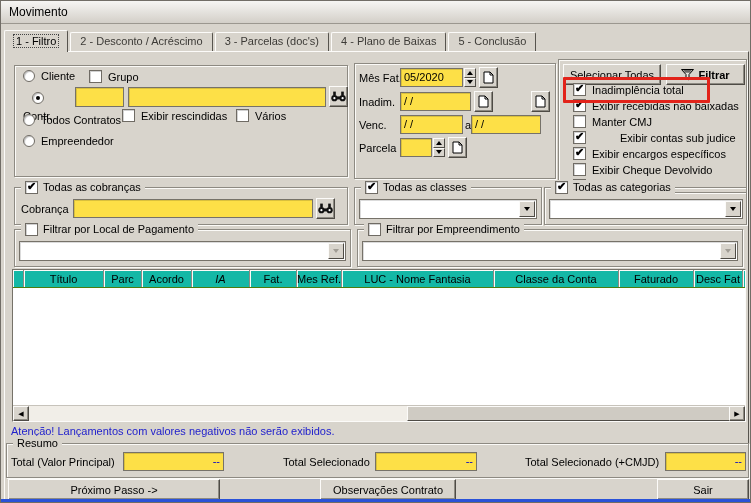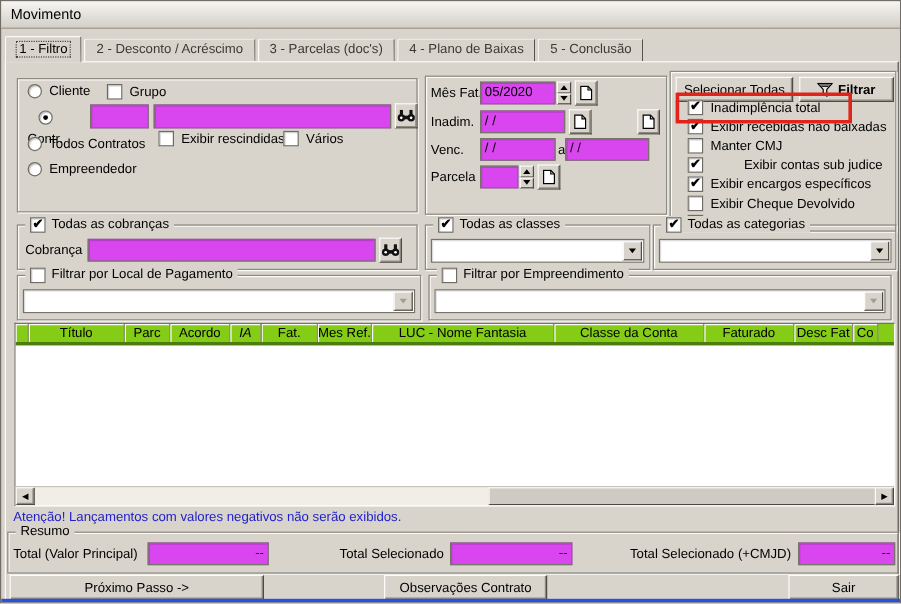--- a/index.html
+++ b/index.html
@@ -24,21 +24,21 @@
   .page { position:absolute; left:3px; top:50px; width:745px; height:450px; background:#d8d4cc;
     border-top:1px solid #fcfbf9; border-left:1px solid #fcfbf9; border-right:1px solid #57544e; border-bottom:1px solid #57544e; }
 
   .abs { position:absolute; }
   .lbl { white-space:nowrap; }
 
   
   .gbox { position:absolute; border:1px solid #8d8a82; box-shadow:inset 1px 1px 0 #fbfaf7, 1px 1px 0 #fbfaf7; }
   .legend { position:absolute; top:-8px; left:6px; height:14px; background:#d8d4cc; padding:0 4px;
     display:flex; align-items:center; gap:5px; white-space:nowrap; }
-  .field { position:absolute; background:#d946ef; border:1px solid #767269; box-shadow:inset 1px 1px 0 rgba(0,0,0,.14);
+  .field { position:absolute; background:#fde047; border:1px solid #767269; box-shadow:inset 1px 1px 0 rgba(0,0,0,.14);
     font-size:11px; line-height:17px; padding:0 3px; overflow:hidden; white-space:nowrap; }
   .btn { background:#d8d4cc; border-top:1px solid #fcfbf9; border-left:1px solid #fcfbf9;
     border-bottom:1px solid #4e4b45; border-right:1px solid #4e4b45; box-shadow:inset -1px -1px 0 #8d8a82;
     display:flex; align-items:center; justify-content:center; gap:4px; white-space:nowrap; cursor:default; }
   .cb { position:relative; width:13px; height:13px; background:#fff; border:1px solid #6f6b64;
     box-shadow:inset 1px 1px 0 rgba(0,0,0,.18); flex:none; }
   .cb.checked::before { content:"\2714"; position:absolute; left:1px; top:-2px; font-size:11px; font-weight:bold; color:#000; }
   .radio { position:relative; width:12px; height:12px; border-radius:50%; background:#fff; border:1px solid #6f6b64;
     box-shadow:inset 1px 1px 1px rgba(0,0,0,.25); flex:none; }
   .radio.sel::after { content:""; position:absolute; left:3px; top:3px; width:4px; height:4px; border-radius:50%; background:#000; }
@@ -56,21 +56,21 @@
     border-bottom:1px solid #4e4b45; border-right:1px solid #4e4b45; display:flex; align-items:center; justify-content:center; }
   .tri-up { width:0; height:0; border-left:3px solid transparent; border-right:3px solid transparent; border-bottom:4px solid #000; }
   .tri-dn { width:0; height:0; border-left:3px solid transparent; border-right:3px solid transparent; border-top:4px solid #000; }
 
   .icon-btn { position:absolute; display:flex; align-items:center; justify-content:center; }
 
   
   .grid { position:absolute; left:7px; top:217px; width:734px; height:153px;
     border-top:1px solid #767269; border-left:1px solid #767269; border-bottom:1px solid #fcfbf9; border-right:1px solid #fcfbf9;
     background:#fff; overflow:hidden; }
-  .grid-head { display:flex; height:18px; background:#84cc16; border-bottom:3px solid #4d7c0f; }
+  .grid-head { display:flex; height:18px; background:#14b8a6; border-bottom:1px solid #4d7c0f; }
   .gh { flex:none; height:100%; display:flex; align-items:center; justify-content:center;
     border-right:1px solid #8d8a82; box-shadow:inset 1px 1px 0 #fbfaf7; overflow:hidden; white-space:nowrap; }
   .grid-body { height:117px; background:#fff; }
   .hscroll { position:relative; height:16px; background:#f1eee8; border-top:1px solid #c7c3bb; }
   .scr-btn { position:absolute; top:0; width:16px; height:15px; font-size:7px; color:#000; }
   .thumb { position:absolute; top:0; left:394px; width:324px; height:15px; background:#cfcbc3;
     border-top:1px solid #fcfbf9; border-left:1px solid #fcfbf9; border-bottom:1px solid #4e4b45; border-right:1px solid #4e4b45; }
 
   .notice { position:absolute; left:6px; top:373px; color:#2121cc; }
   .val-blue { color:#0000c8; text-align:right; }
@@ -122,21 +122,21 @@
           <circle cx="3.4" cy="7.2" r="3.1" fill="#111"></circle>
             <circle cx="11.6" cy="7.2" r="3.1" fill="#111"></circle>
           <rect x="5.6" y="5.4" width="3.8" height="3" fill="#111"></rect>
           <rect x="2.2" y="0.6" width="2.6" height="4" fill="#111"></rect>
             <rect x="10.2" y="0.6" width="2.6" height="4" fill="#111"></rect>
           <circle cx="3.4" cy="7.2" r="1.1" fill="#fff"></circle>
             <circle cx="11.6" cy="7.2" r="1.1" fill="#fff"></circle>
         </svg>
       </div>
 
-      <div class="row" style="left:117px; top:43px;text-align:center;">
+      <div class="row" style="left:107px; top:43px;text-align:center;">
         <span class="cb"></span>
         <span class="lbl">Exibir rescindidas</span>
       </div>
       <div class="row" style="left:221px; top:43px;">
         <span class="cb"></span>
         <span class="lbl">Vários</span>
       </div>
       <div class="row" style="left:8px; top:48px;">
         <span class="radio"></span>
         <span class="lbl">Todos Contratos</span>
@@ -318,21 +318,21 @@
           </span>
       </div>
     </div>
 
     <div class="grid">
       <div class="grid-head">
         <div class="gh" style="width:11px;"></div>
         <div class="gh" style="width:80px;">Título</div>
         <div class="gh" style="width:38px;">Parc</div>
         <div class="gh" style="width:50px;">Acordo</div>
-        <div class="gh" style="width:26px;font-style:italic;">IA</div>
+        <div class="gh" style="width:58px;font-style:italic;">IA</div>
         <div class="gh" style="width:47px;">Fat.</div>
         <div class="gh" style="width:45px;">Mes Ref.</div>
         <div class="gh" style="width:152px;">LUC - Nome Fantasia</div>
         <div class="gh" style="width:125px;">Classe da Conta</div>
         <div class="gh" style="width:75px;">Faturado</div>
         <div class="gh" style="width:49px;">Desc Fat</div>
         <div class="gh" style="width:21px;">Co</div>
       </div>
       <div class="grid-body"></div>
       <div class="hscroll">

